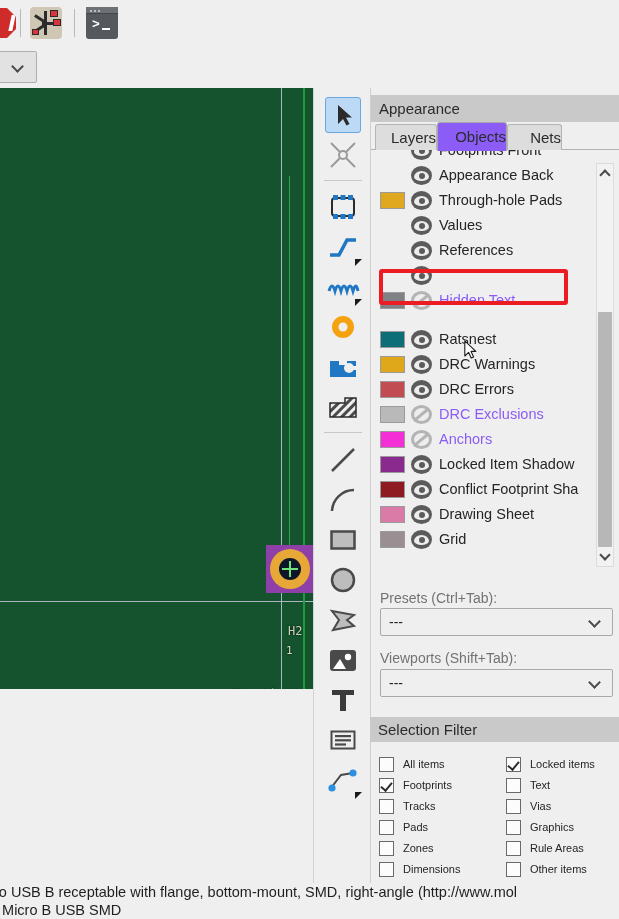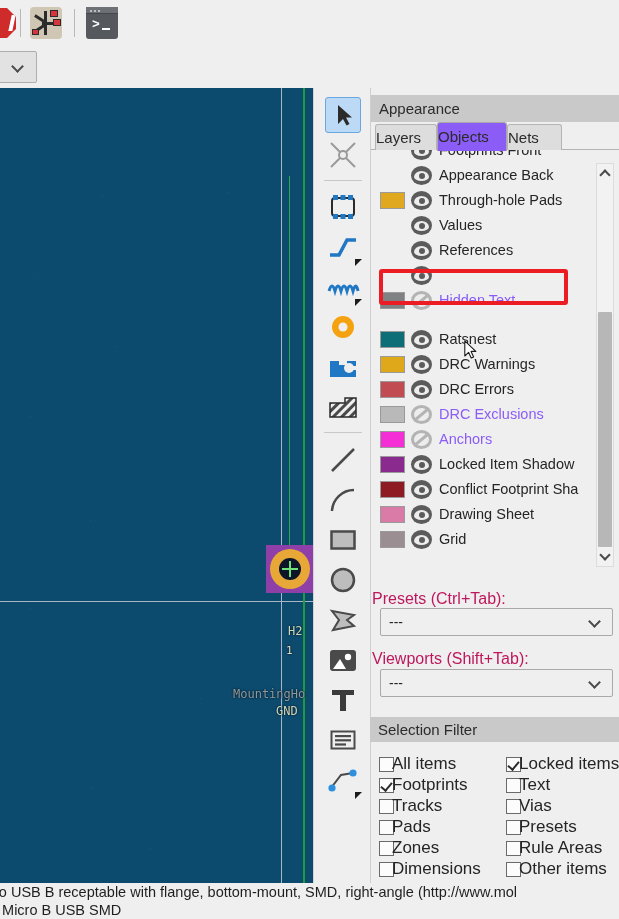--- a/index.html
+++ b/index.html
@@ -74,22 +74,22 @@
   .chev {
     border-left: 2px solid #4a4a4a; border-bottom: 2px solid #4a4a4a;
     transform: rotate(-45deg);
   }
   #units-dropdown .chev {
     position: absolute; right: 14px; top: 10px; width: 9px; height: 9px;
   }
 
   
   #canvas {
-    position: absolute; left: 0; top: 88px; width: 313px; height: 795px;
-    background: #0c4a6e; overflow: hidden;
+    position: absolute; left: 0; top: 88px; width: 313px; height: 601px;
+    background: #14532d; overflow: hidden;
   }
   #canvas .dot {
     position: absolute; width: 1px; height: 1px; background: #3a4a6b;
   }
   #crosshair-v {
     position: absolute; left: 281px; top: 0; width: 1px; height: 795px;
     background: #a9b4c4;
   }
   #crosshair-h {
     position: absolute; left: 0; top: 513px; width: 313px; height: 1px;
@@ -162,21 +162,21 @@
     position: absolute; left: 0; top: 7px; width: 249px; height: 27px;
     background: #c9c9ca; color: #2b2b2b;
     font-size: 15px; line-height: 27px; padding-left: 8px;
   }
   #tabs {
     position: absolute; left: 0; top: 34px; width: 249px; height: 28px;
     border-bottom: 1px solid #b4b4b5;
   }
   .tab {
     position: absolute; top: 2px; height: 26px;
-    font-size: 15px; line-height: 25px; text-align: left;
+    font-size: 15px; line-height: 25px; text-align: right;
     color: #2b2b2b; background: #dddddd;
     border: 1px solid #b4b4b5; border-bottom: none;
     border-radius: 3px 3px 0 0;
   }
   .tab.selected {
     background: #8b5cf6; top: 0; height: 29px; line-height: 28px;
     font-weight: 400; border-color: #a9a9aa; z-index: 2;
   }
   #tab-layers  { left: 4px;  width: 62px; }
   #tab-objects { left: 66px; width: 70px; }
@@ -245,22 +245,22 @@
   #sb-up .chev   { top: 7px; transform: rotate(135deg); }
   #sb-down { bottom: 0; }
   #sb-down .chev { top: 3px; transform: rotate(-45deg); }
   #sb-thumb {
     position: absolute; left: 1px; top: 148px; width: 14px; height: 235px;
     background: #b7b7b7; border-radius: 1px;
   }
 
   
   .field-label {
-    position: absolute; left: 372px;
-    font-size: 16px; color: #be185d;
+    position: absolute; left: 380px;
+    font-size: 14px; color: #737373;
   }
   .combo {
     position: absolute; left: 380px; width: 233px; height: 28px;
     background: #efeff0; border: 1px solid #a9a9aa; border-radius: 2px;
   }
   .combo .cv {
     position: absolute; left: 8px; top: 4px;
     font-size: 14px; color: #252525; line-height: 19px;
   }
   .combo .chev {
@@ -282,22 +282,22 @@
     position: absolute; left: 0; top: 3px; width: 15px; height: 15px;
     background: #fcfcfc; border: 1px solid #6a6a6a;
   }
   .cbox.checked::after {
     content: ""; position: absolute; left: 3px; top: 1px;
     width: 5px; height: 9px;
     border-right: 2px solid #2b2b2b; border-bottom: 2px solid #2b2b2b;
     transform: rotate(40deg);
   }
   .cblabel {
-    position: absolute; left: 13px; top: 0;
-    font-size: 17px; line-height: 20px; color: #252525; white-space: nowrap;
+    position: absolute; left: 24px; top: 0;
+    font-size: 11px; line-height: 20px; color: #252525; white-space: nowrap;
   }
 
   
   #statusbar {
     position: absolute; left: 0; top: 883px; width: 619px; height: 36px;
     background: #efeff0; overflow: hidden;
   }
   .status-line {
     position: absolute; left: -6px;
     font-size: 14.5px; color: #1f1f1f; white-space: nowrap;
@@ -688,21 +688,21 @@
       <div class="cbrow" style="top: 21px; left: 0px;">
         <span class="cbox"></span>
         <span class="cblabel">Text</span>
       </div>
       <div class="cbrow" style="top: 42px; left: 0px;">
         <span class="cbox"></span>
         <span class="cblabel">Vias</span>
       </div>
       <div class="cbrow" style="top: 63px; left: 0px;">
         <span class="cbox"></span>
-        <span class="cblabel">Presets</span>
+        <span class="cblabel">Graphics</span>
       </div>
       <div class="cbrow" style="top: 84px; left: 0px;">
         <span class="cbox"></span>
         <span class="cblabel">Rule Areas</span>
       </div>
       <div class="cbrow" style="top: 105px; left: 0px;">
         <span class="cbox"></span>
         <span class="cblabel">Other items</span>
       </div>
     </div>

